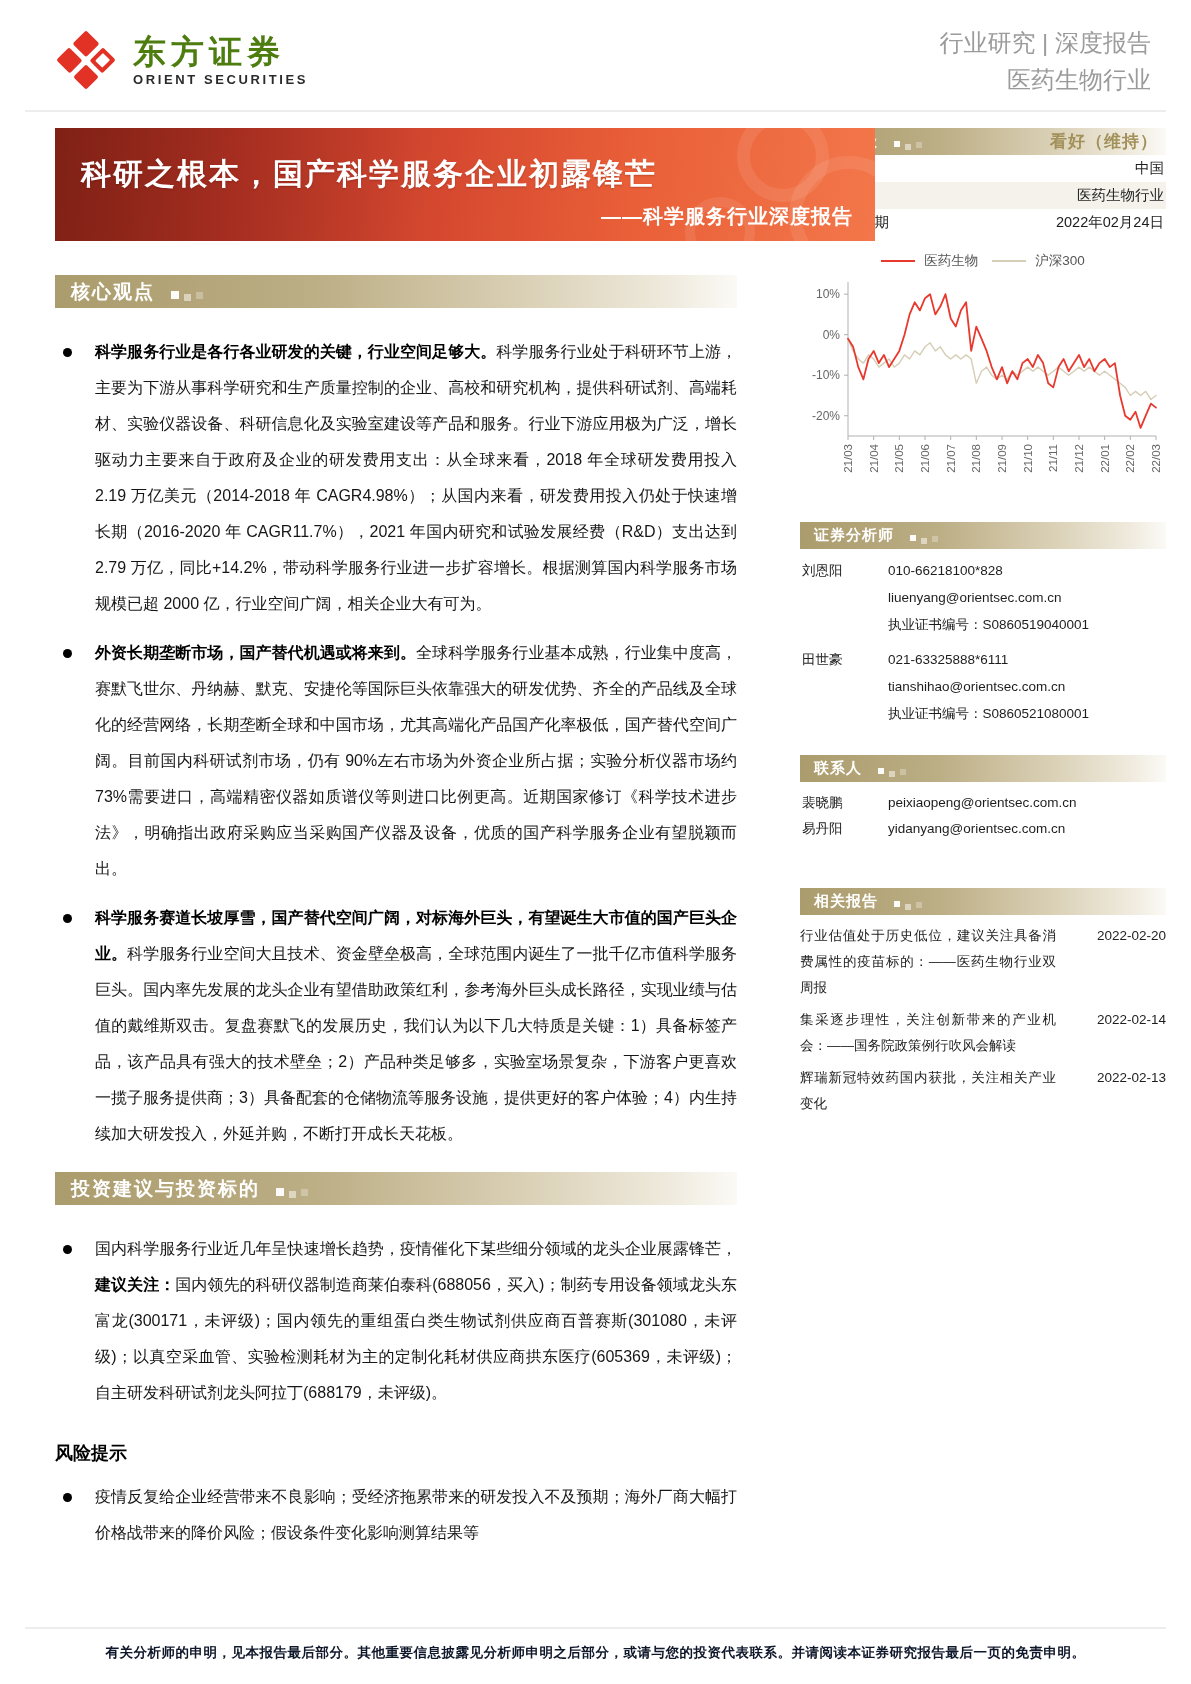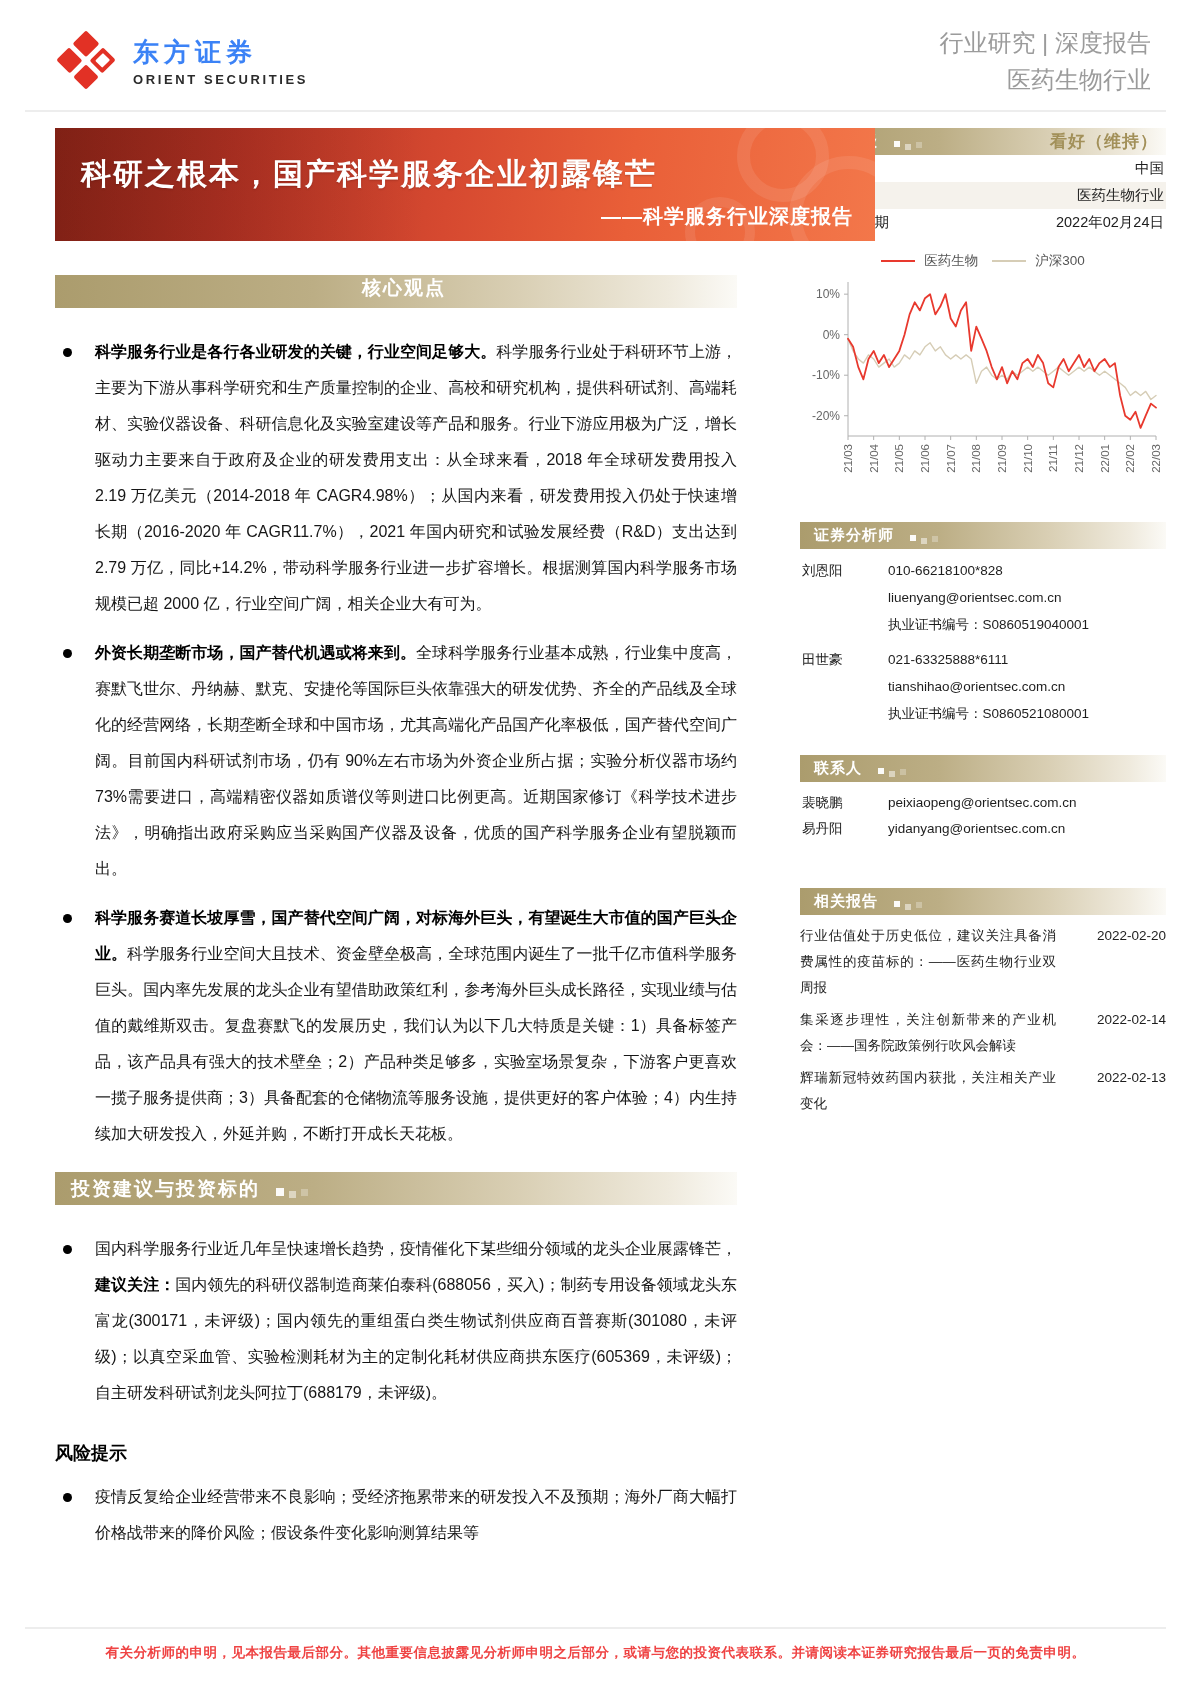--- a/index.html
+++ b/index.html
@@ -8,21 +8,21 @@
   .page { position:relative; width:1191px; height:1684px; overflow:hidden; background:#fff; }
 
   
   .top { display:flex; justify-content:space-between; padding:22px 40px 0 55px; }
   .logo { display:flex; align-items:center; gap:16px; }
   .logo-mark { width:62px; height:62px; display:flex; align-items:center; justify-content:center; }
   .lm { width:42px; height:42px; transform:rotate(45deg); display:grid; grid-template-columns:1fr 1fr; grid-template-rows:1fr 1fr; gap:5px; }
   .lm span { background:#e23125; border-radius:2px; }
   .lm span.hollow { position:relative; }
   .lm span.hollow::after { content:''; position:absolute; inset:4px; background:#fff; border-radius:1px; }
-  .logo-text .cn { font-size:26px; font-weight:bold; color:#3b82f6; letter-spacing:5px; line-height:36px; }
+  .logo-text .cn { font-size:33px; font-weight:bold; color:#4d7c0f; letter-spacing:5px; line-height:36px; }
   .logo-text .en { font-size:13px; font-weight:bold; color:#2b2b2b; letter-spacing:2.6px; margin-top:2px;text-align:right; }
   .top-right { text-align:right; color:#9b9b9b; font-size:24px; line-height:37px; padding-top:2px; }
   .header-rule { height:2px; background:#ededed; margin:12px 25px 0 25px; }
 
   
   .columns { display:flex; align-items:flex-start; padding-left:55px; margin-top:16px; }
   .col-left { width:682px; flex:none; }
   .col-right { width:366px; flex:none; margin-left:63px; }
 
   
@@ -49,21 +49,21 @@
   .bar-sm .deco i { width:6px; height:6px; }
   .rating-value { margin-left:auto; padding-right:8px; color:#a29059; font-size:17px; font-weight:bold; letter-spacing:1px; }
 
   
   .bullets { list-style:none; margin:26px 0 0 0; padding:0; }
   .bullet-item { display:flex; margin-bottom:13px; }
   .dot { width:9px; height:9px; border-radius:50%; background:#000; flex:none; margin:14px 23px 0 8px; }
   .para { margin:0; flex:1; font-size:16px; line-height:36px; color:#161616; text-align:justify; }
   .para .b { font-weight:bold; color:#000; }
   .risk-h { font-size:18px; font-weight:bold; color:#000; margin:30px 0 0 0; }
-  .sect-gap { margin-top:34px;flex-direction:column; }
+  .sect-gap { margin-top:34px; }
 
   
   .info-rows { margin-top:0; }
   .info-row { display:flex; justify-content:space-between; align-items:center; height:27px; font-size:14.5px; color:#1d1d1d; padding:0 2px; }
   .info-row:nth-child(2) { background:#f5f2ec; }
 
   .chart-block { margin-top:16px; }
   .legend { display:flex; justify-content:center; align-items:center; gap:14px; font-size:13.5px; color:#555; margin-bottom:2px; }
   .leg-item { display:flex; align-items:center; gap:9px; }
   .leg-line { width:34px; height:2px; display:block; }
@@ -78,21 +78,21 @@
   .contact .mail { line-height:26px; }
   .contacts-list { margin-top:8px; }
   .reports-list { margin-top:8px; }
   .report { display:flex; justify-content:space-between; font-size:13.5px; color:#1d1d1d; margin-bottom:6px; }
   .report-title { width:256px; line-height:26px; text-align:justify; }
   .report-date { white-space:nowrap; line-height:26px; }
 
   
   .footer { position:absolute; left:25px; right:25px; bottom:22px; }
   .footer-rule { height:2px; background:#ededed; margin-bottom:15px; }
-  .footer-text { text-align:center; font-weight:bold; font-size:13.5px; color:#ef4444; letter-spacing:0.5px; }
+  .footer-text { text-align:center; font-weight:bold; font-size:13.5px; color:#0f172a; letter-spacing:0.5px; }
 </style>
 </head>
 <body>
 
 <div class="page">
 
   <header class="top">
     <div class="logo">
       <div class="logo-mark">
         <div class="lm">

